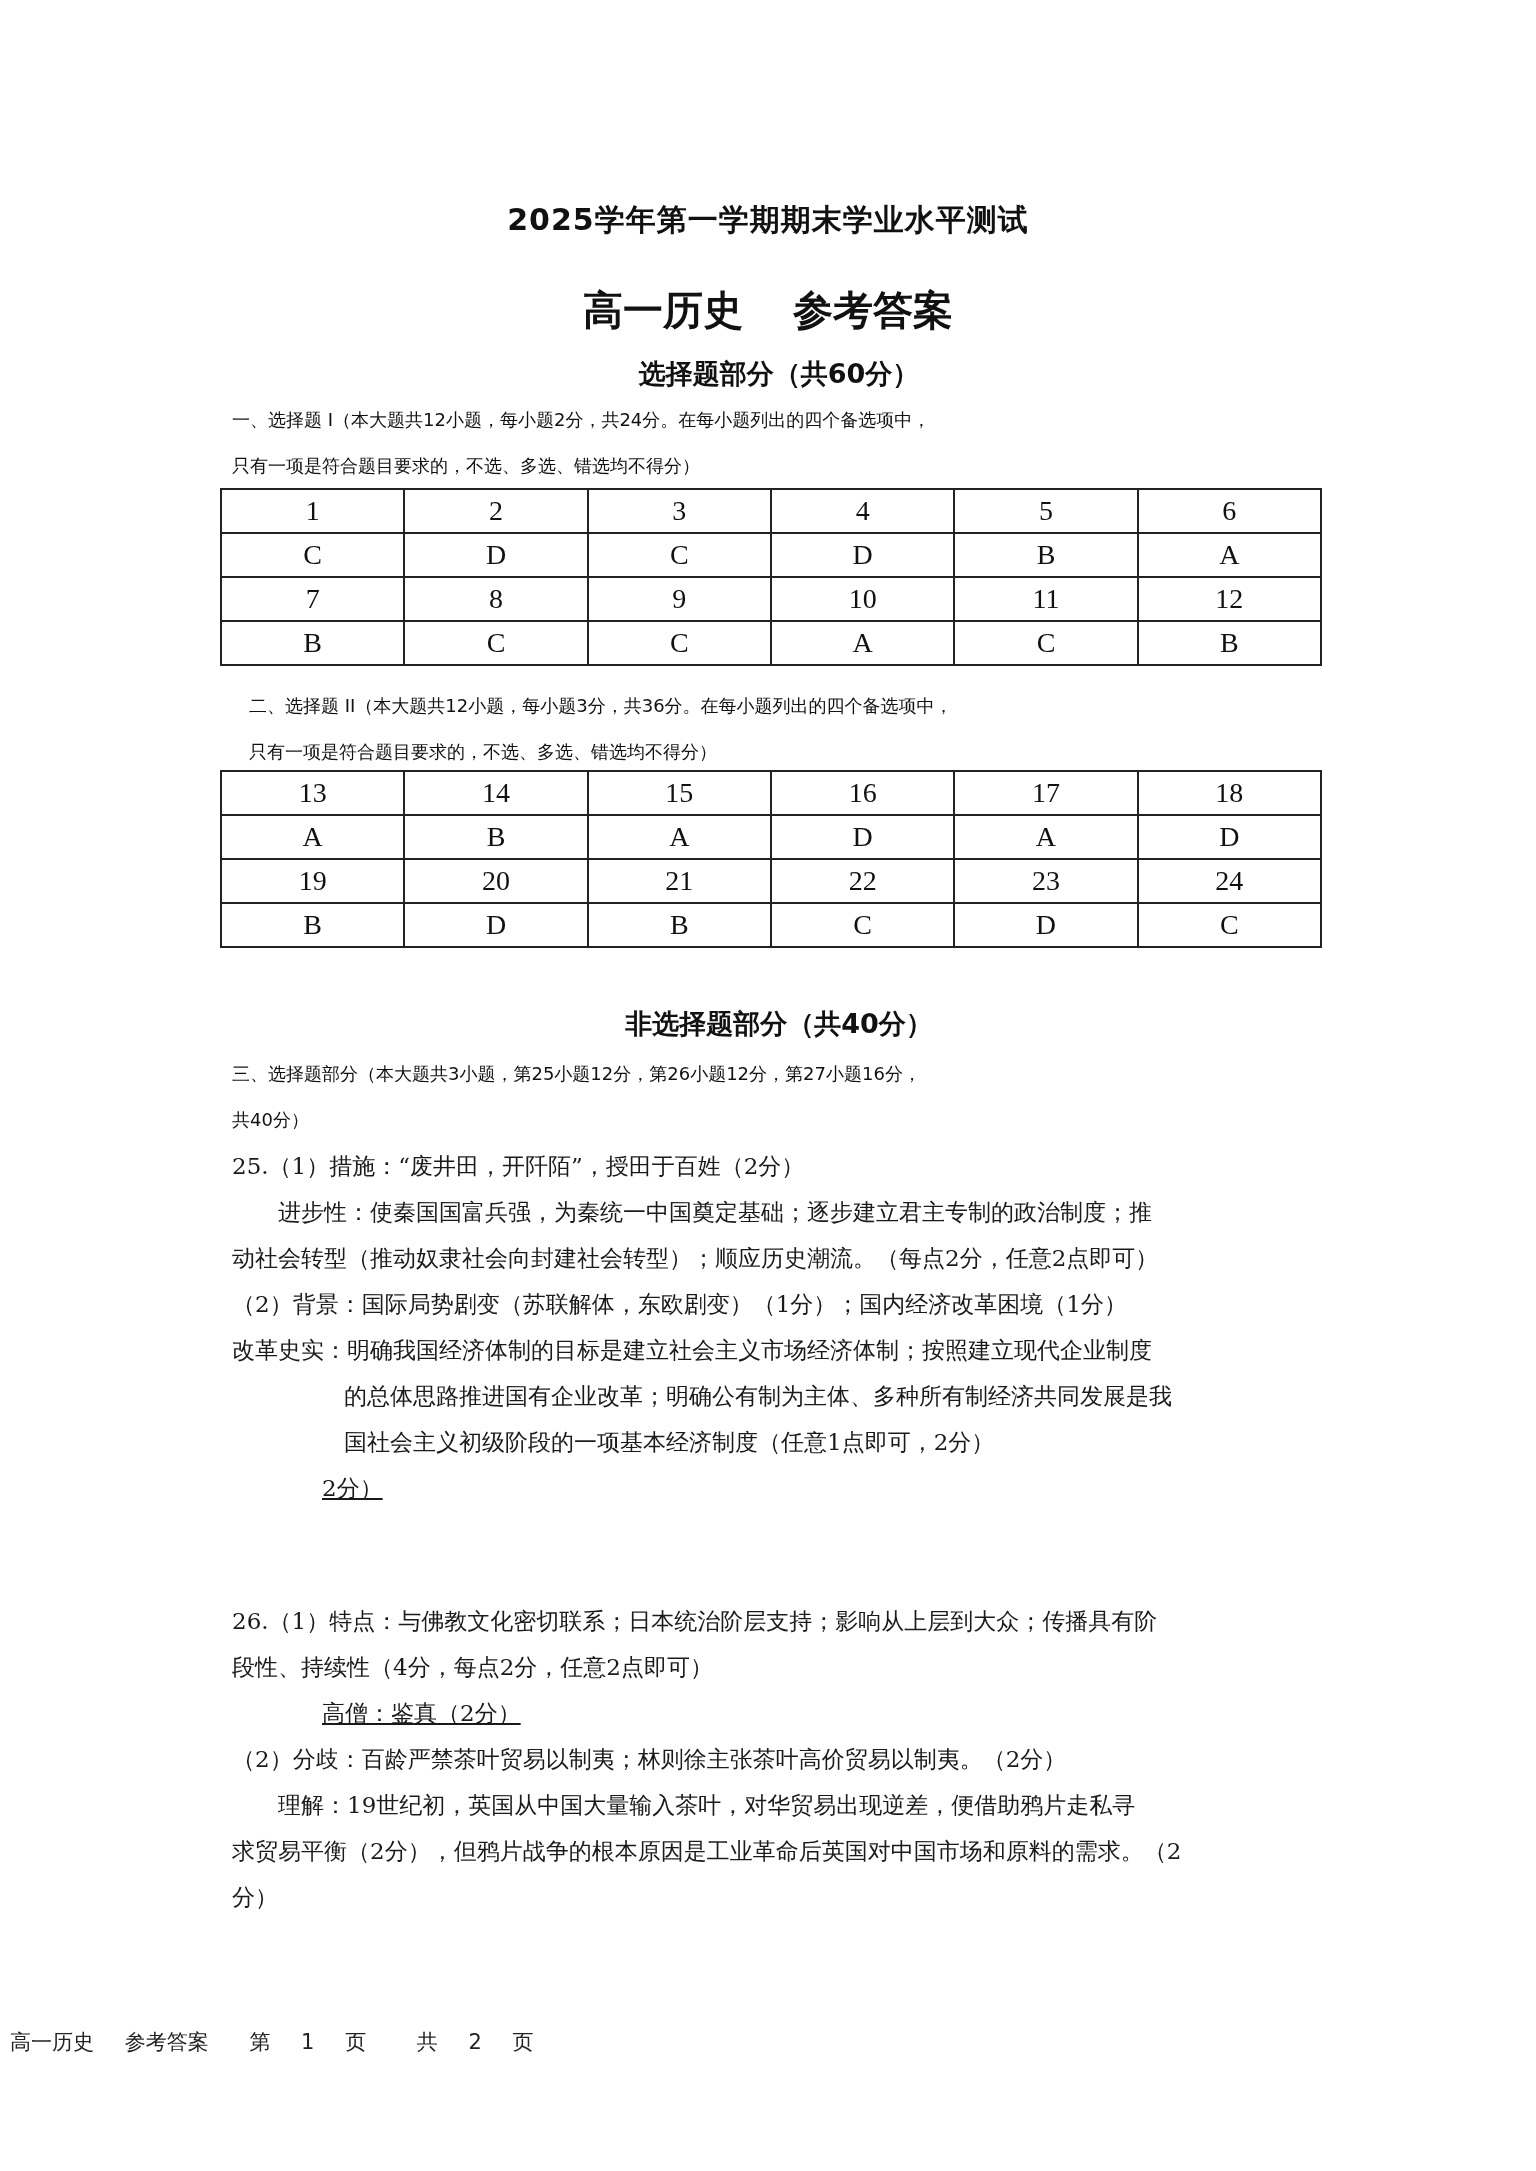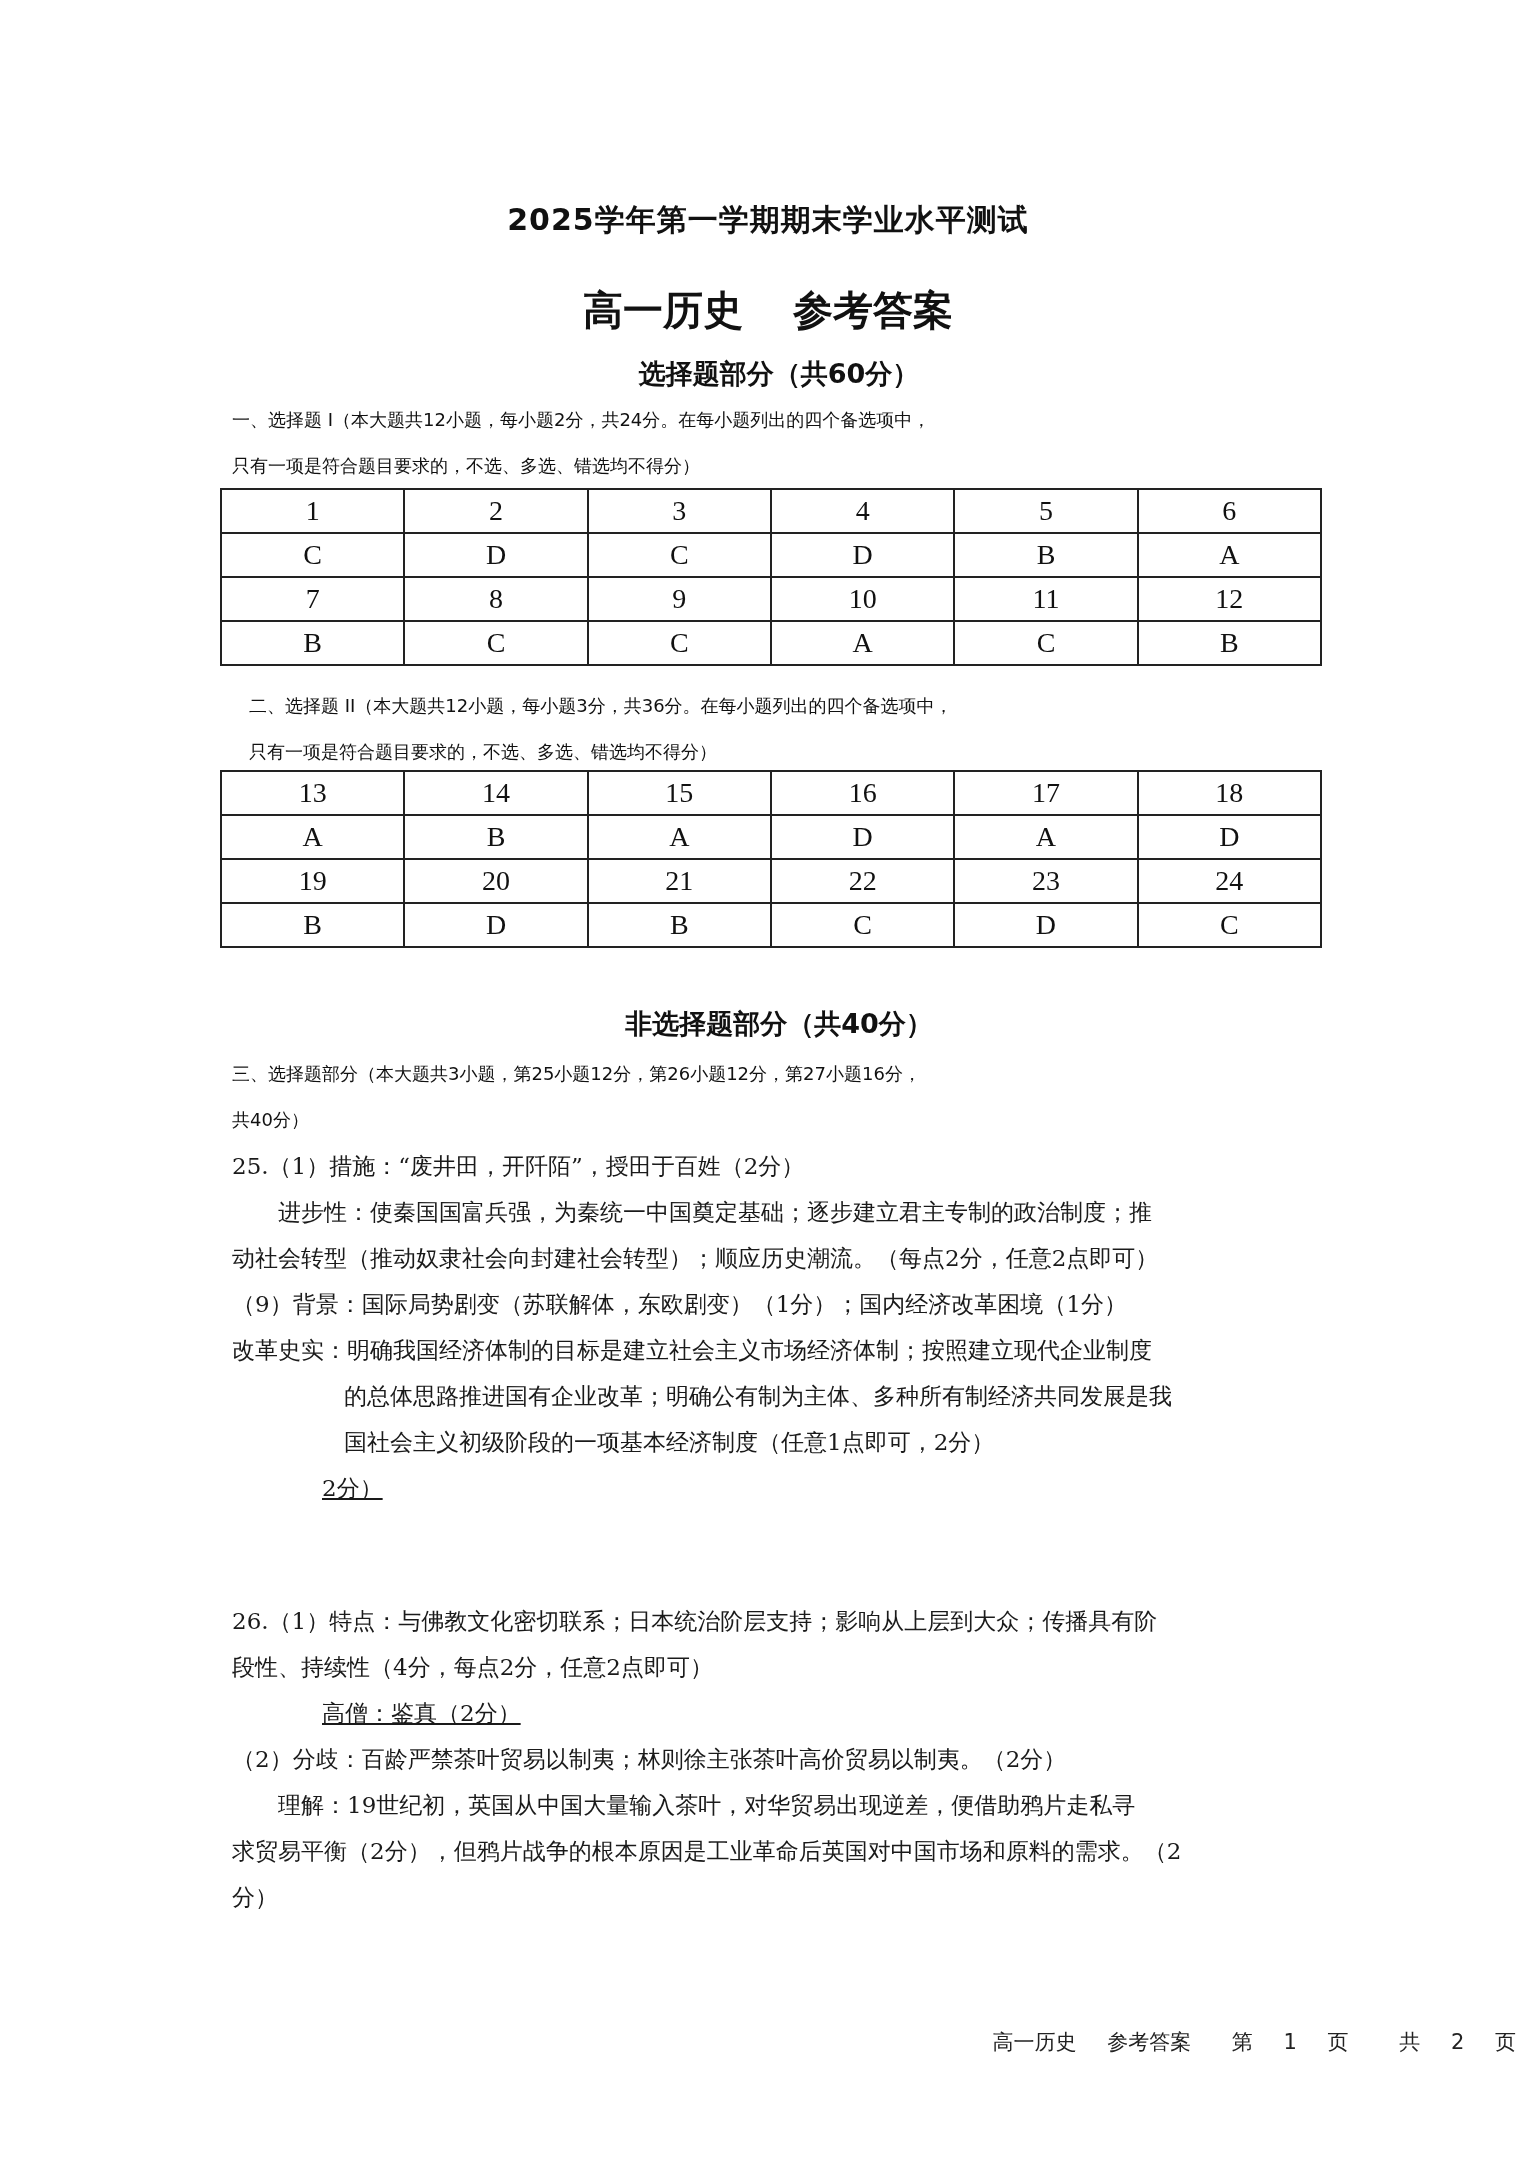--- a/index.html
+++ b/index.html
@@ -39,21 +39,21 @@
   }
   .para {
     position: absolute; left: 232px; width: 1090px;
     font-family: "DejaVu Serif", "Liberation Serif", serif;
     font-size: 23px; line-height: 46px; color: #1a1a1a;
   }
   .indent1 { padding-left: 46px; }
   .hang { padding-left: 112px; }
   .hang2 { padding-left: 90px; text-decoration: underline; }
   .footer {
-    position: absolute; left: 0; width: 1536px; top: 2028px; text-align: right;
+    position: absolute; left: 0; width: 1536px; top: 2028px; text-align: left;
     font-family: "DejaVu Sans", "Liberation Sans", sans-serif; font-size: 21px; color: #222;
     word-spacing: 4px;
   }
   .footer span { margin: 0 10px; }
 </style>
 </head>
 <body>
 
 <div class="title-main">2025学年第一学期期末学业水平测试</div>
 <div class="title-sub">
@@ -150,21 +150,21 @@
 
 <div class="instr" style="top:1051px;">
   <div>三、选择题部分（本大题共3小题，第25小题12分，第26小题12分，第27小题16分，</div>
   <div>共40分）</div>
 </div>
 
 <div class="para" style="top:1143px;">
   <div>25.（1）措施：“废井田，开阡陌”，授田于百姓（2分）</div>
   <div class="indent1">进步性：使秦国国富兵强，为秦统一中国奠定基础；逐步建立君主专制的政治制度；推</div>
   <div>动社会转型（推动奴隶社会向封建社会转型）；顺应历史潮流。（每点2分，任意2点即可）</div>
-  <div>（9）背景：国际局势剧变（苏联解体，东欧剧变）（1分）；国内经济改革困境（1分）</div>
+  <div>（2）背景：国际局势剧变（苏联解体，东欧剧变）（1分）；国内经济改革困境（1分）</div>
   <div>改革史实：明确我国经济体制的目标是建立社会主义市场经济体制；按照建立现代企业制度</div>
   <div class="hang">的总体思路推进国有企业改革；明确公有制为主体、多种所有制经济共同发展是我</div>
   <div class="hang">国社会主义初级阶段的一项基本经济制度（任意1点即可，2分）</div>
   <div class="hang2">2分）</div>
 </div>
 
 <div class="para" style="top:1598px;">
   <div>26.（1）特点：与佛教文化密切联系；日本统治阶层支持；影响从上层到大众；传播具有阶</div>
   <div>段性、持续性（4分，每点2分，任意2点即可）</div>
   <div class="hang2">高僧：鉴真（2分）</div>

